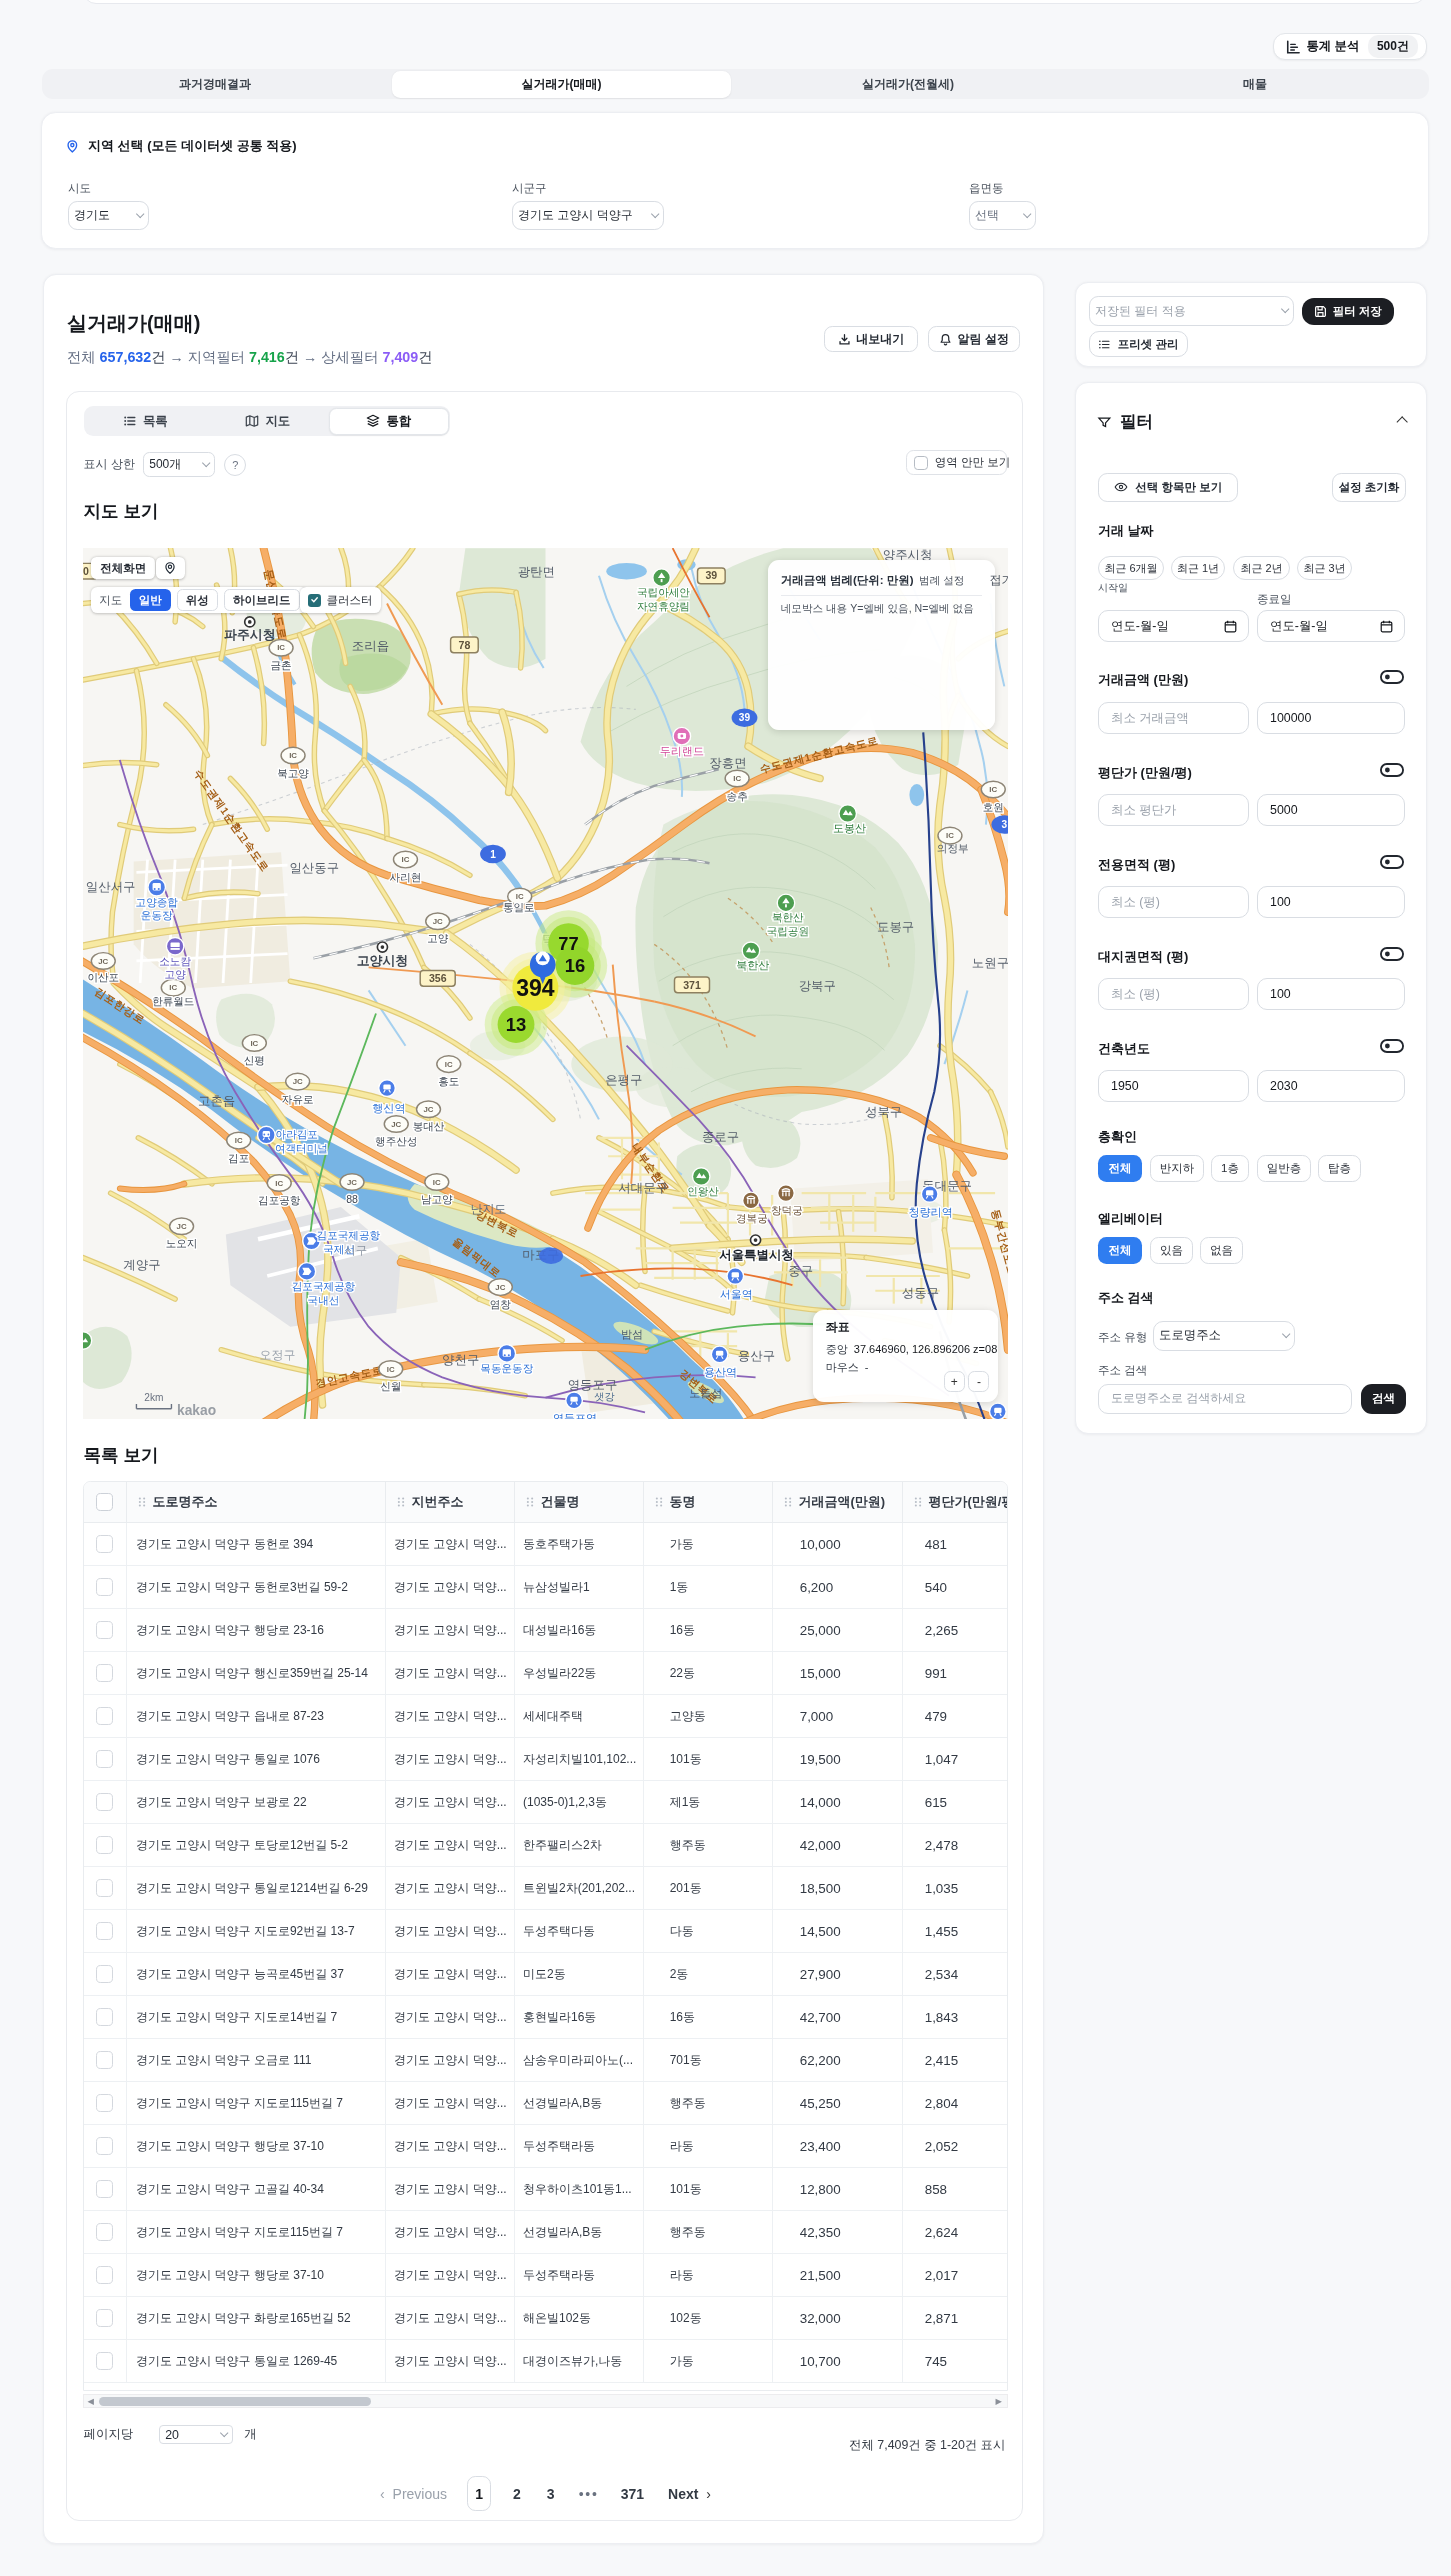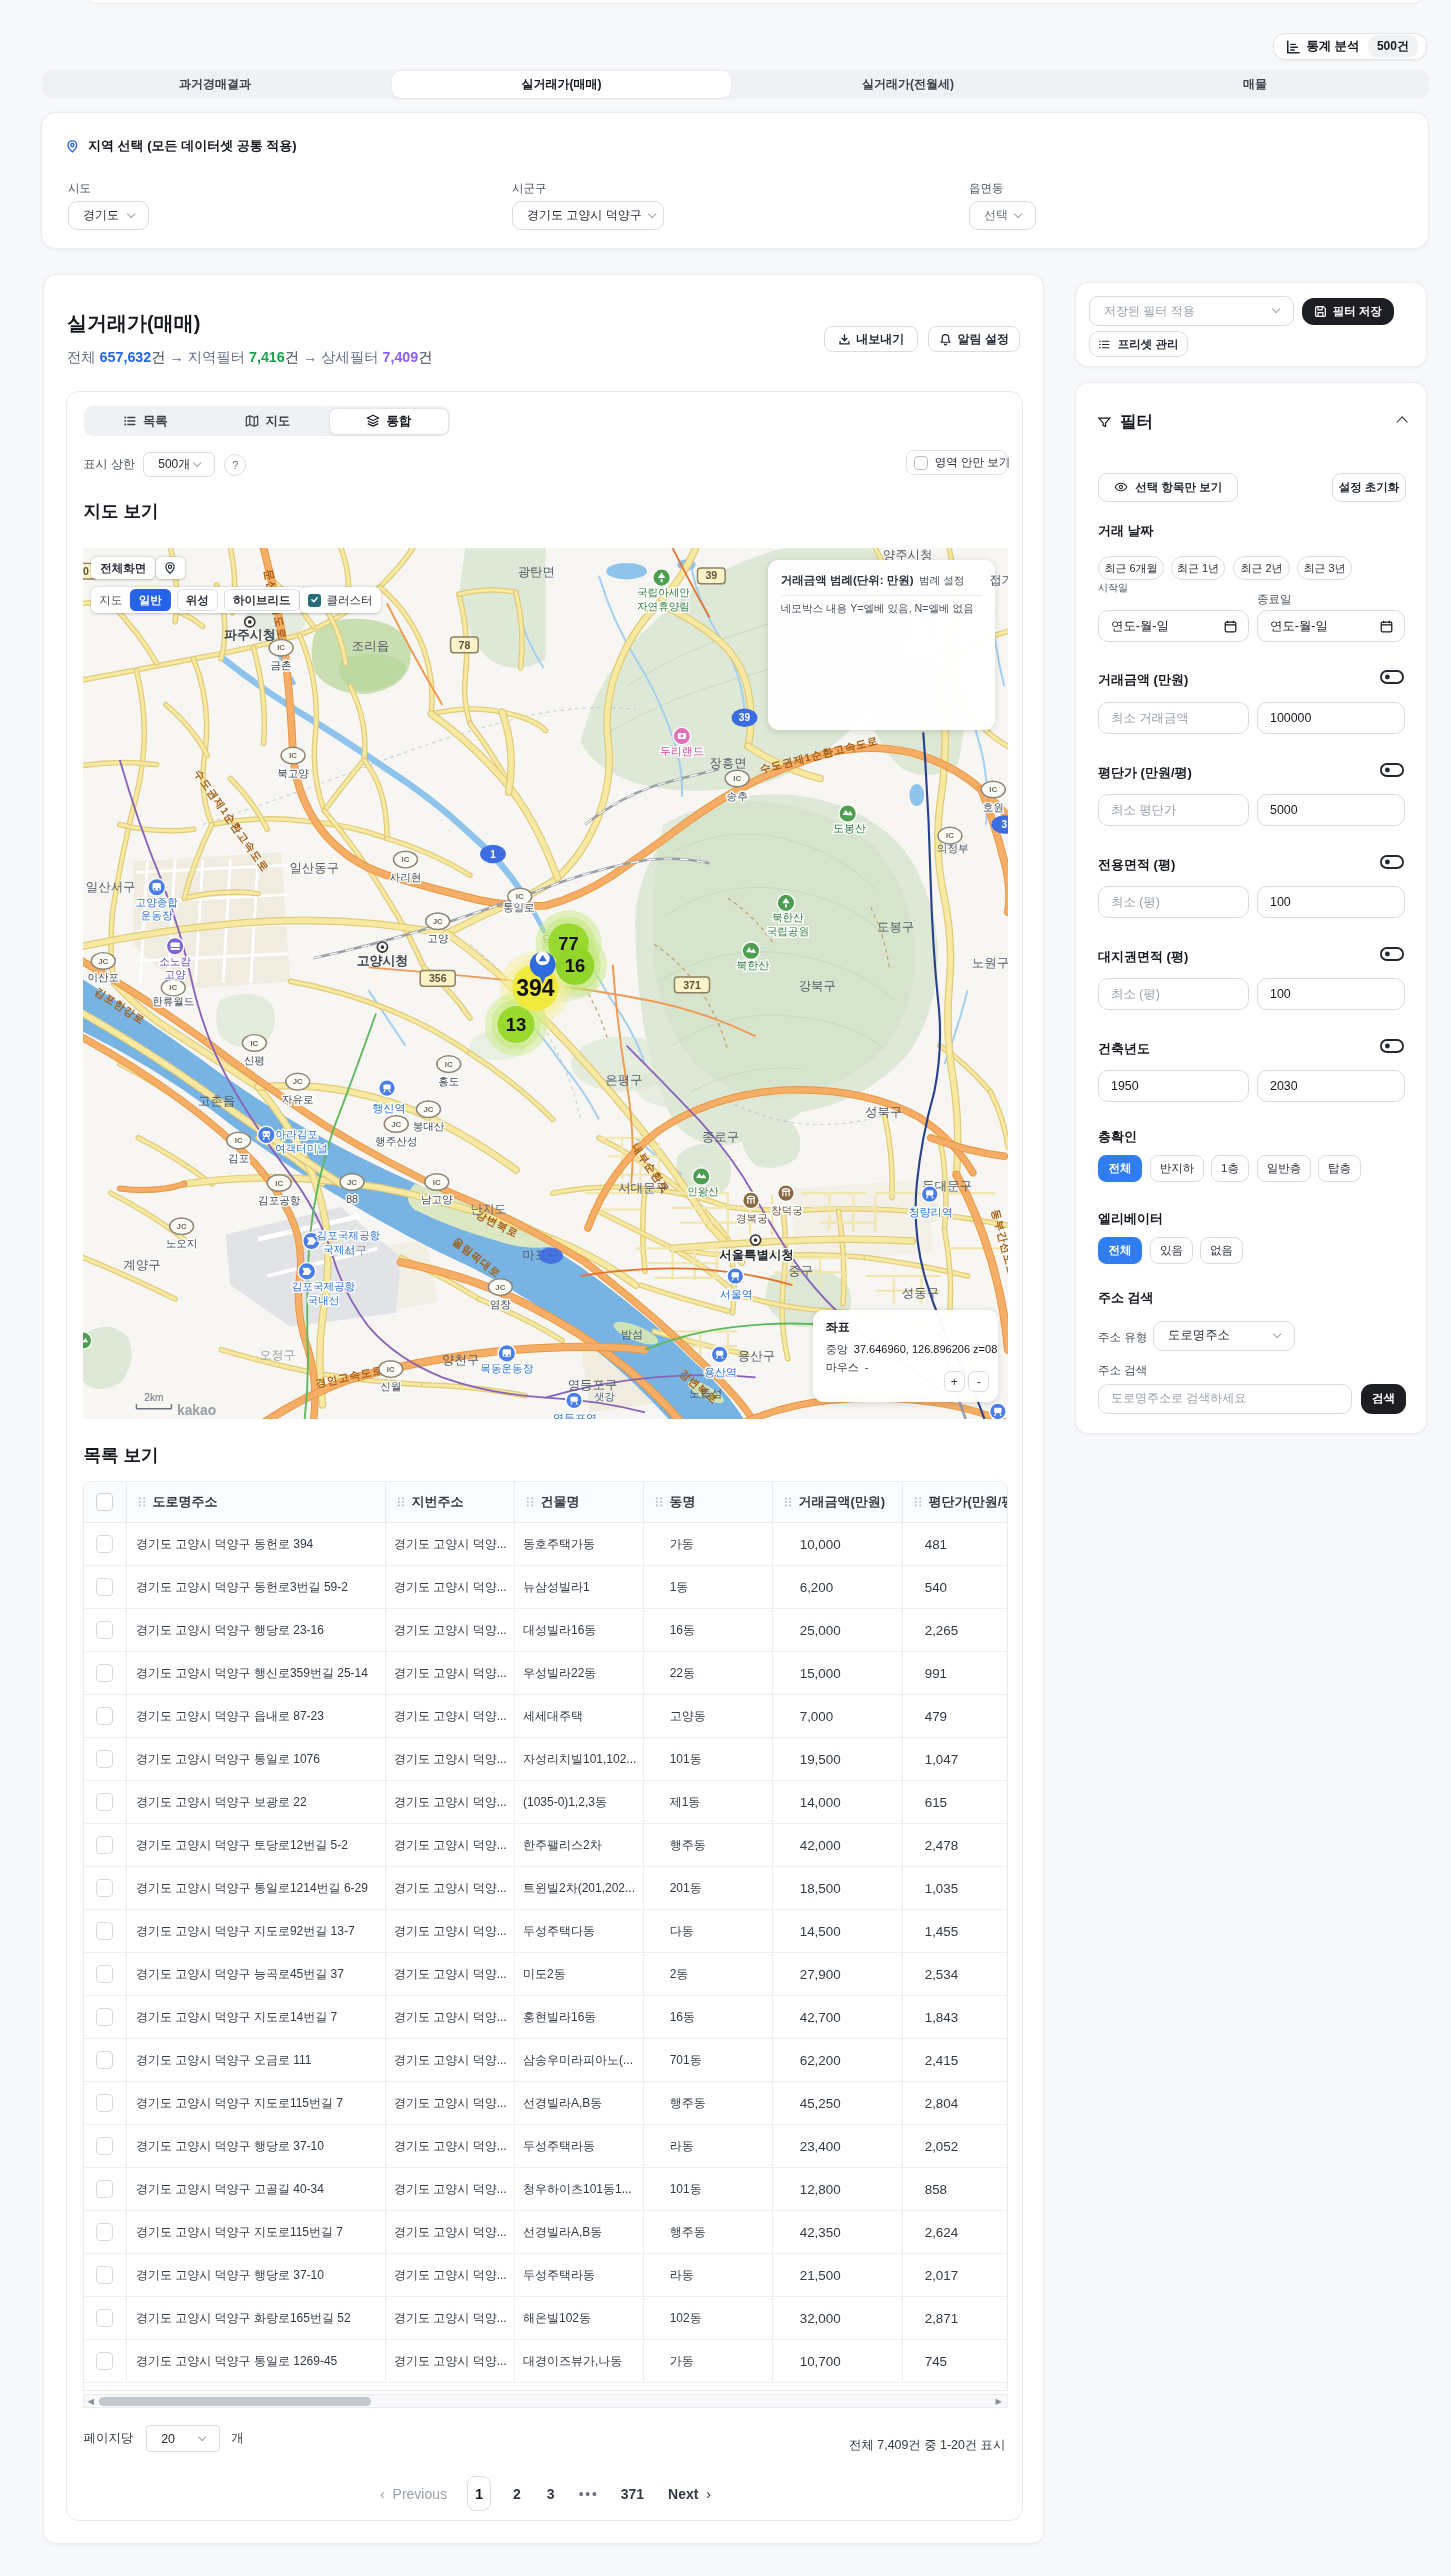--- a/index.html
+++ b/index.html
@@ -1,21 +1,21 @@
 <!DOCTYPE html>
 <html style="font-size:14.7px"><head>
 <meta charset="utf-8">
 <style>
 *{margin:0;padding:0;box-sizing:border-box}
 html,body{width:1452px;height:2576px}
 body{position:relative;background:#f7f8fa;font-family:"Liberation Sans",sans-serif;color:#1f2430;overflow:hidden}
 .abs{position:absolute;white-space:nowrap}
 .card{position:absolute;background:#fff;border:0.9px solid #eceef2;border-radius:14.7px;box-shadow:0 0.9px 2.8px rgba(16,24,40,.05)}
 .btn{display:inline-flex;align-items:center;justify-content:center;background:#fff;border:0.9px solid #d9dde3;border-radius:8.3px;font-size:12px;color:#242a33;font-weight:bold;white-space:nowrap}
-.sel{display:flex;align-items:center;justify-content:space-between;background:#fff;border:0.9px solid #d9dde3;border-radius:9.2px;font-size:12px;color:#242a33;padding:0 14px;white-space:nowrap}
+.sel{display:flex;align-items:center;justify-content:space-between;background:#fff;border:0.9px solid #d9dde3;border-radius:9.2px;font-size:12px;color:#242a33;padding:0 5px;white-space:nowrap}
 .chev{width:6.4px;height:6.4px;border-right:1.4px solid #9aa1ab;border-bottom:1.4px solid #9aa1ab;transform:rotate(45deg);margin-top:-2.8px;flex:none;margin-left:7.4px}
 svg{display:block}
 </style>
 </head>
 <body>
 <div class="abs" style="left:83px;top:-13px;width:1343px;height:16.6px;background:#fff;border:0.9px solid #e7e9ee;border-radius:0 0 13px 13px"></div>
 <div class="abs" style="left:1273px;top:33px;width:154px;height:27px;background:#fff;border:0.9px solid #e3e6ea;border-radius:12px;box-shadow:0 0.9px 1.8px rgba(0,0,0,.05);display:flex;align-items:center;padding-left:12px">
   <svg width="14" height="14" viewBox="0 0 16 16">
       <path d="M2 1.5v13h13" stroke="#21262e" stroke-width="1.8" fill="none" stroke-linecap="round"></path>
       <path d="M5.5 5h5M5.5 8.2h7.5M5.5 11.4h4" stroke="#21262e" stroke-width="1.7" fill="none" stroke-linecap="round"></path>
@@ -1066,21 +1066,21 @@
 <div style="width:129px;flex:none;border-right:0.9px solid #edf0f3;display:flex;align-items:center;padding-left:26px;overflow:hidden;font-size:12px">가동</div>
 <div style="width:130px;flex:none;border-right:0.9px solid #edf0f3;display:flex;align-items:center;padding-left:27px;overflow:hidden;font-size:13.4px">10,700</div>
 <div style="width:147px;flex:none;border-right:0.9px solid #edf0f3;display:flex;align-items:center;padding-left:22px;overflow:hidden;font-size:13.4px">745</div>
 </div>
 </div>
 <div class="abs" style="left:15.7px;top:2002px;width:925px;height:14px;background:#f7f8f9;border:0.9px solid #ececee;display:flex;align-items:center">
 <span style="width:14px;text-align:center;color:#8a8f98;font-size:8.3px">◀</span>
 <span style="position:absolute;left:15.7px;top:2.3px;width:272px;height:8.3px;background:#c3c8cf;border-radius:4.6px"></span>
 <span style="position:absolute;right:0.9px;width:14px;text-align:center;color:#8a8f98;font-size:8.3px">▶</span>
 </div>
-    <div class="abs" style="left:16.6px;top:2033px;display:flex;align-items:center;font-size:12.4px;color:#333a44">페이지당<span class="sel" style="width:74px;height:27px;margin-left:13px;border-radius:4px;font-size:12.4px">
+    <div class="abs" style="left:16.6px;top:2033px;display:flex;align-items:center;font-size:12.4px;color:#333a44">페이지당<span class="sel" style="width:74px;height:19px;margin-left:26px;border-radius:4px;font-size:12.4px">
           <span>20</span>
           <span class="chev"></span>
         </span><span style="margin-left:11px">개</span></div>
 <div class="abs" style="right:16.6px;top:2045px;font-size:12.4px;color:#333a44">전체 7,409건 중 1-20건 표시</div>
 <div class="abs" style="left:0;top:2083px;width:957px;height:37px;display:flex;align-items:center; justify-content:center;font-size:14px;color:#333a44">
         <span style="color:#9aa1ab">‹&nbsp;&nbsp;Previous</span>
         <span style="width:24px;height:35px;border:0.9px solid #d9dde3;border-radius:8.3px;display:inline-flex;align-items:center;justify-content:center;margin-left:20px;font-weight:bold;color:#15181d">1</span>
         <span style="margin-left:22px;font-weight:bold">2</span>
         <span style="margin-left:26px;font-weight:bold">3</span>
         <span style="margin-left:24px;color:#6a7280;letter-spacing:1.8px">•••</span>

